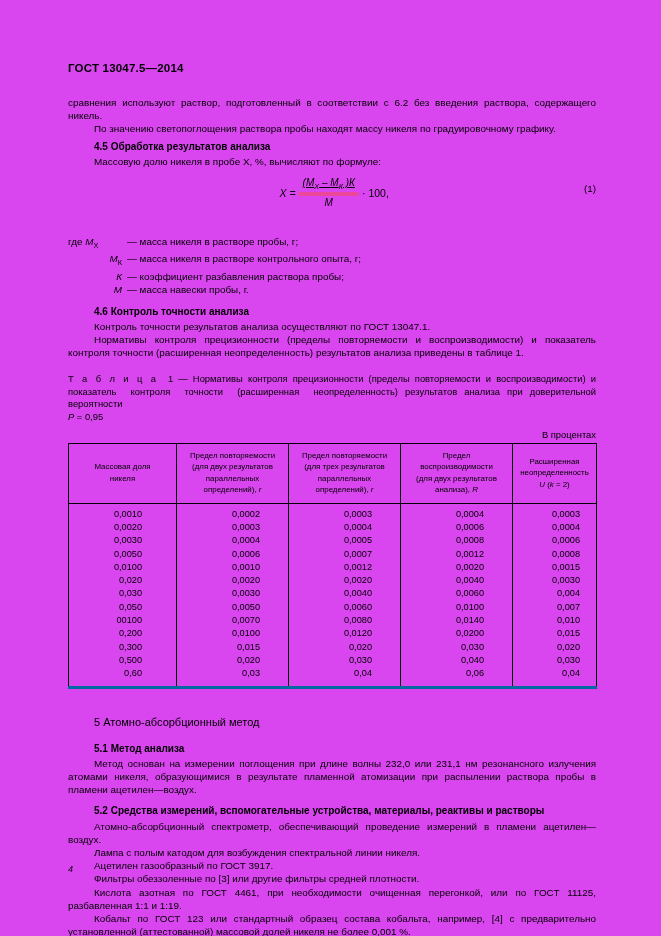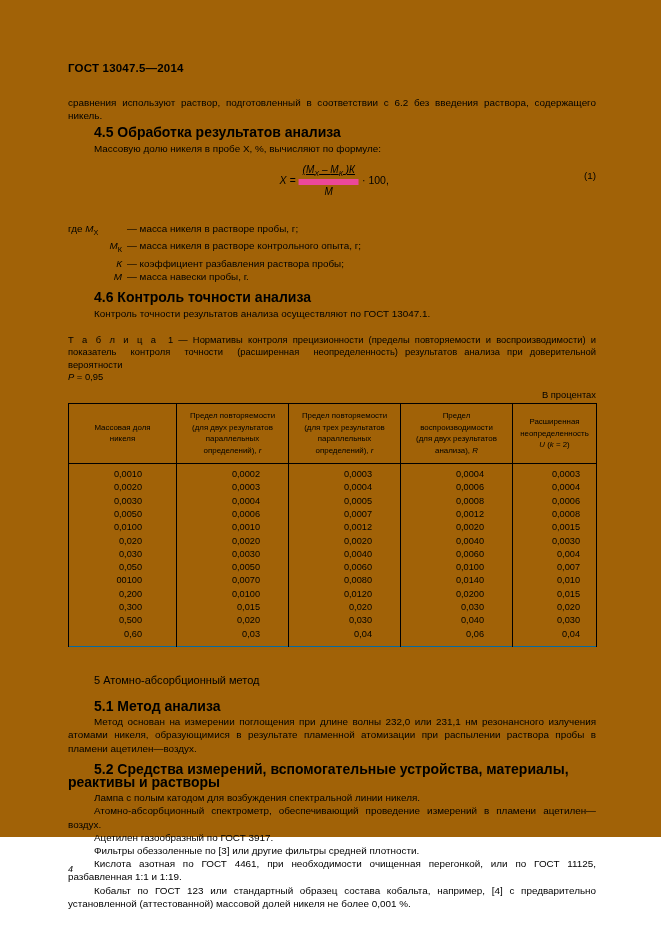--- a/index.html
+++ b/index.html
@@ -12,22 +12,22 @@
     height: 936px;
     font-family: "Liberation Sans", sans-serif;
     color: #000000;
     position: relative;
     overflow: hidden;
   }
   .page {
     position: absolute;
     left: 0; top: 0;
     width: 661px;
-    height: 837px;
-    background: #a16207;
+    height: 936px;
+    background: #d946ef;
   }
   .content {
     position: absolute;
     left: 68px;
     top: 62px;
     width: 528px;
   }
   .doc-header {
     font-size: 11.5px;
     font-weight: bold;
@@ -38,21 +38,21 @@
     margin: 0;
     font-size: 9.9px;
     line-height: 13.2px;
     text-align: justify;
     text-justify: inter-word;
   }
   .indent {
     text-indent: 26px;
   }
   .sec-head {
-    font-size: 14px;
+    font-size: 10px;
     font-weight: bold;
     line-height: 13.2px;
     margin: 4px 0 2px 0;
     text-indent: 26px;
   }
   .sec-head-big {
     font-size: 11px;
     font-weight: normal;
     line-height: 14px;
     text-indent: 26px;
@@ -81,21 +81,21 @@
   }
   .frac {
     display: inline-flex;
     flex-direction: column;
     align-items: center;
     vertical-align: middle;
     margin: 0 3px;
   }
   .frac .num {
     padding: 0 4px 1px 4px;
-    border-bottom: 6px solid #ec4899;
+    border-bottom: 4px solid #ec4899;
     font-size: 10px;
     text-decoration: underline;
   }
   .frac .den {
     padding: 1px 4px 0 4px;
     font-size: 10px;
   }
   .eqno {
     position: absolute;
     right: 0;
@@ -164,21 +164,21 @@
     border-top: none;
     border-bottom: none;
     padding: 0 24px 0 0;
     text-align: right;
     font-size: 9.2px;
     line-height: 13.3px;
     height: 13.3px;
   }
   table.data tr.first-data td { padding-top: 4px; }
   table.data tr.last-data td { padding-bottom: 5px; }
-  table.data tbody { border-bottom: 1px solid #0369a1; }
+  table.data tbody { border-bottom: 3px solid #0369a1; }
   .col1 { width: 108px; }
   .col2 { width: 112px; }
   .col3 { width: 112px; }
   .col4 { width: 112px; }
   .col5 { width: 84px; }
   table.data td.c1 { padding-right: 34px; }
   table.data td.c2 { padding-right: 28px; }
   table.data td.c3 { padding-right: 28px; }
   table.data td.c4 { padding-right: 28px; }
   table.data td.c5 { padding-right: 16px; }
@@ -193,20 +193,21 @@
 </style>
 </head>
 <body>
 
 <div class="page">
   <div class="content">
 
     <div class="doc-header">ГОСТ  13047.5—2014</div>
 
     <p class="para">сравнения используют раствор, подготовленный в соответствии с 6.2 без введения раствора, содержащего никель.</p>
+    <p class="para indent">По значению светопоглощения раствора пробы находят массу никеля по градуировочному графику.</p>
 
     <div class="sec-head">4.5  Обработка результатов анализа</div>
 
     <p class="para indent">Массовую долю никеля в пробе X, %, вычисляют по формуле:</p>
 
     <div class="formula-row">
       <div class="formula">
         <span class="it">X =</span>
         <span class="frac">
           <span class="num it">(<span class="it">M</span><sub>X</sub> – <span class="it">M</span><sub>К</sub> )К</span>
@@ -232,20 +233,21 @@
       </div>
       <div class="wl-row">
         <span class="wl-lead"><span class="it">M</span></span>
         <span>— масса навески пробы, г.</span>
       </div>
     </div>
 
     <div class="gap-s"></div>
     <div class="sec-head">4.6  Контроль точности анализа</div>
     <p class="para indent">Контроль точности результатов анализа осуществляют по ГОСТ 13047.1.</p>
+    <p class="para indent">Нормативы контроля прецизионности (пределы повторяемости и воспроизводимости) и показатель контроля точности (расширенная неопределенность) результатов анализа приведены в таблице 1.</p>
 
     <div class="tbl-caption">
       <span class="spaced">Т а б л и ц а</span>&nbsp; <span>1</span> <span>— Нормативы контроля прецизионности (пределы повторяемости и воспроизводимости) и показатель&nbsp; контроля&nbsp; точности&nbsp; (расширенная&nbsp; неопределенность) результатов анализа при доверительной вероятности<br><span class="it">P</span> = 0,95</span>
     </div>
 
     <div class="units-line">В процентах</div>
 
     <table class="data">
       <colgroup>
         <col class="col1">
@@ -358,22 +360,22 @@
         </tbody>
     </table>
 
     <div class="gap-xl"></div>
     <div class="sec-head-big">5  Атомно-абсорбционный метод</div>
     <div class="gap-m"></div>
     <div class="sec-head">5.1  Метод анализа</div>
     <p class="para indent">Метод основан на измерении поглощения при длине волны 232,0 или 231,1 нм резонансного излучения атомами никеля, образующимися в результате пламенной атомизации при распылении раствора пробы в пламени ацетилен—воздух.</p>
     <div class="gap-s"></div>
     <div class="sec-head">5.2  Средства измерений, вспомогательные устройства, материалы, реактивы и растворы</div>
+    <p class="para indent">Атомно-абсорбционный спектрометр, обеспечивающий проведение измерений в пламени ацетилен—воздух.</p>
     <p class="para indent">Лампа с полым катодом для возбуждения спектральной линии никеля.</p>
-    <p class="para indent">Атомно-абсорбционный спектрометр, обеспечивающий проведение измерений в пламени ацетилен—воздух.</p>
     <p class="para indent">Ацетилен газообразный по ГОСТ 3917.</p>
     <p class="para indent">Фильтры обеззоленные по [3] или другие фильтры средней плотности.</p>
     <p class="para indent">Кислота азотная по ГОСТ 4461, при необходимости очищенная перегонкой, или по ГОСТ 11125, разбавленная 1:1 и 1:19.</p>
     <p class="para indent">Кобальт по ГОСТ 123 или стандартный образец состава кобальта, например, [4] с предварительно установленной (аттестованной) массовой долей никеля не более 0,001 %.</p>
 
   </div>
 
   <div class="pagenum">4</div>
 </div>
 

